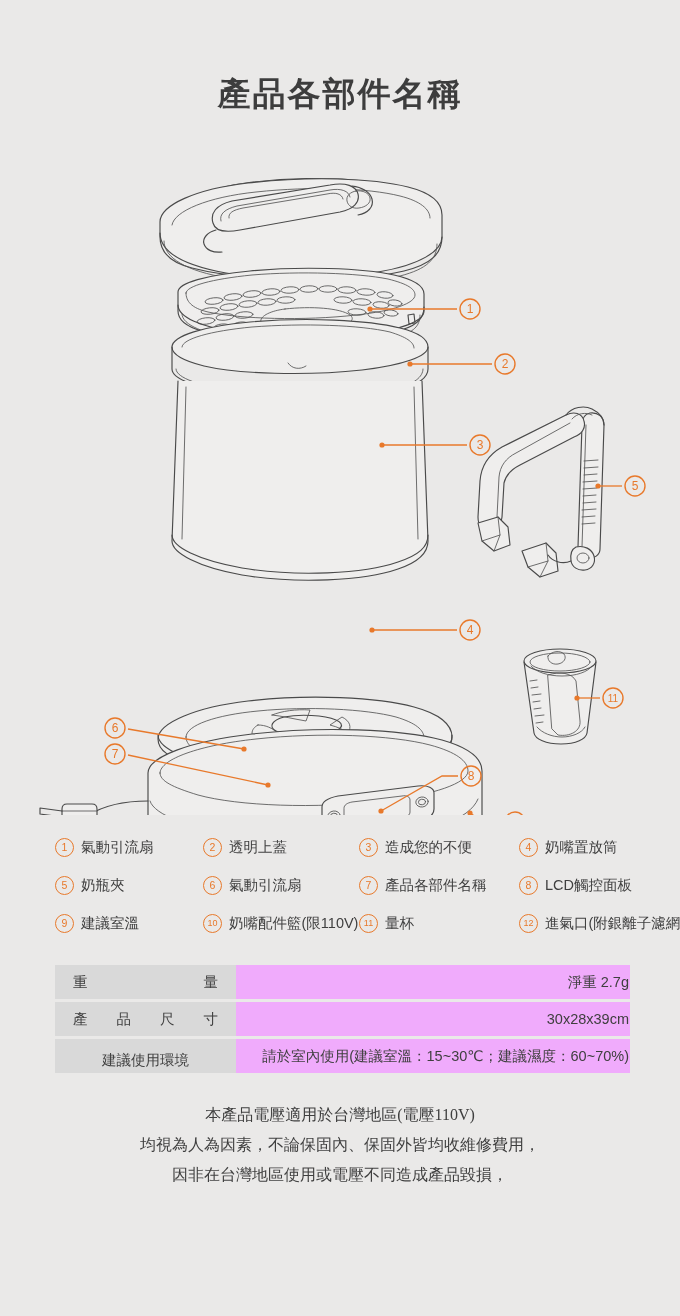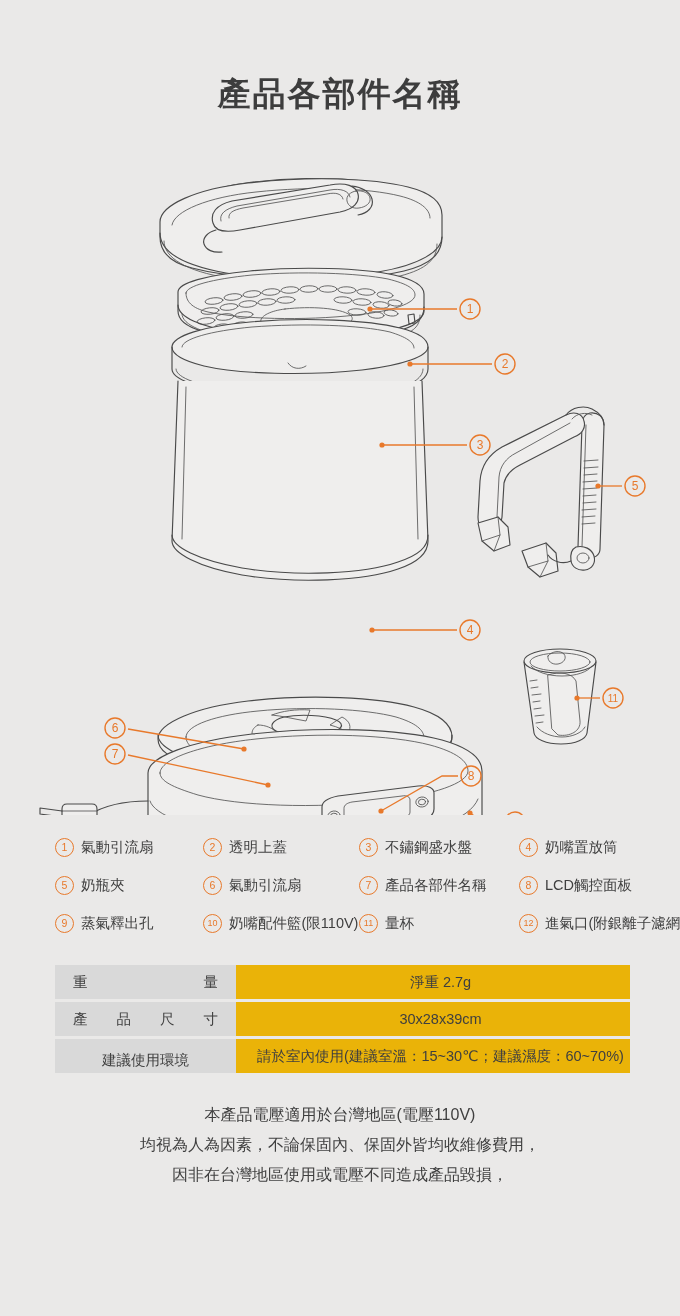--- a/index.html
+++ b/index.html
@@ -95,40 +95,40 @@
     padding: 0 18px;
     white-space: nowrap;
   }
   .spec-th > span {
     display: flex;
     justify-content: space-between;
     width: 100%;
   }
   .spec-th.tight > span { justify-content: center; letter-spacing: 0px; margin-top: 8px; }
   .spec-td {
-    background: #eab308;
+    background: #f0abfc;
     color: #3f3f3f;
     font-size: 14.5px;
     padding-left: 16px;
-    text-align: center;
+    text-align: right;
     white-space: nowrap;
   }
 
   
   .footer-note {
     position: absolute;
     top: 1100px;
     left: 0;
     width: 680px;
     text-align: center;
     font-size: 16px;
     line-height: 30px;
     color: #3f3f3f;
   }
-  .footer-note div { white-space: nowrap; }
+  .footer-note div { white-space: nowrap; font-family: Liberation Serif, serif; }
 </style>
 </head>
 <body>
 
 <h1 class="page-title">產品各部件名稱</h1>
 
 <div class="diagram-wrap">
 <svg class="diagram-svg" width="680" height="690" viewBox="0 0 680 690">
   <defs>
     <style>
@@ -473,21 +473,21 @@
   <div class="legend-item">
     <span class="legend-num">1</span>
     <span>氣動引流扇</span>
   </div>
   <div class="legend-item">
     <span class="legend-num">2</span>
     <span>透明上蓋</span>
   </div>
   <div class="legend-item">
     <span class="legend-num">3</span>
-    <span>不鏽鋼盛水盤</span>
+    <span>造成您的不便</span>
   </div>
   <div class="legend-item">
     <span class="legend-num">4</span>
     <span>奶嘴置放筒</span>
   </div>
 
   <div class="legend-item">
     <span class="legend-num">5</span>
     <span>奶瓶夾</span>
   </div>
@@ -499,21 +499,21 @@
     <span class="legend-num">7</span>
     <span>產品各部件名稱</span>
   </div>
   <div class="legend-item">
     <span class="legend-num">8</span>
     <span>LCD觸控面板</span>
   </div>
 
   <div class="legend-item">
     <span class="legend-num">9</span>
-    <span>蒸氣釋出孔</span>
+    <span>建議室溫</span>
   </div>
   <div class="legend-item">
     <span class="legend-num wide">10</span>
     <span>奶嘴配件籃(限110V)</span>
   </div>
   <div class="legend-item">
     <span class="legend-num wide">11</span>
     <span>量杯</span>
   </div>
   <div class="legend-item">

